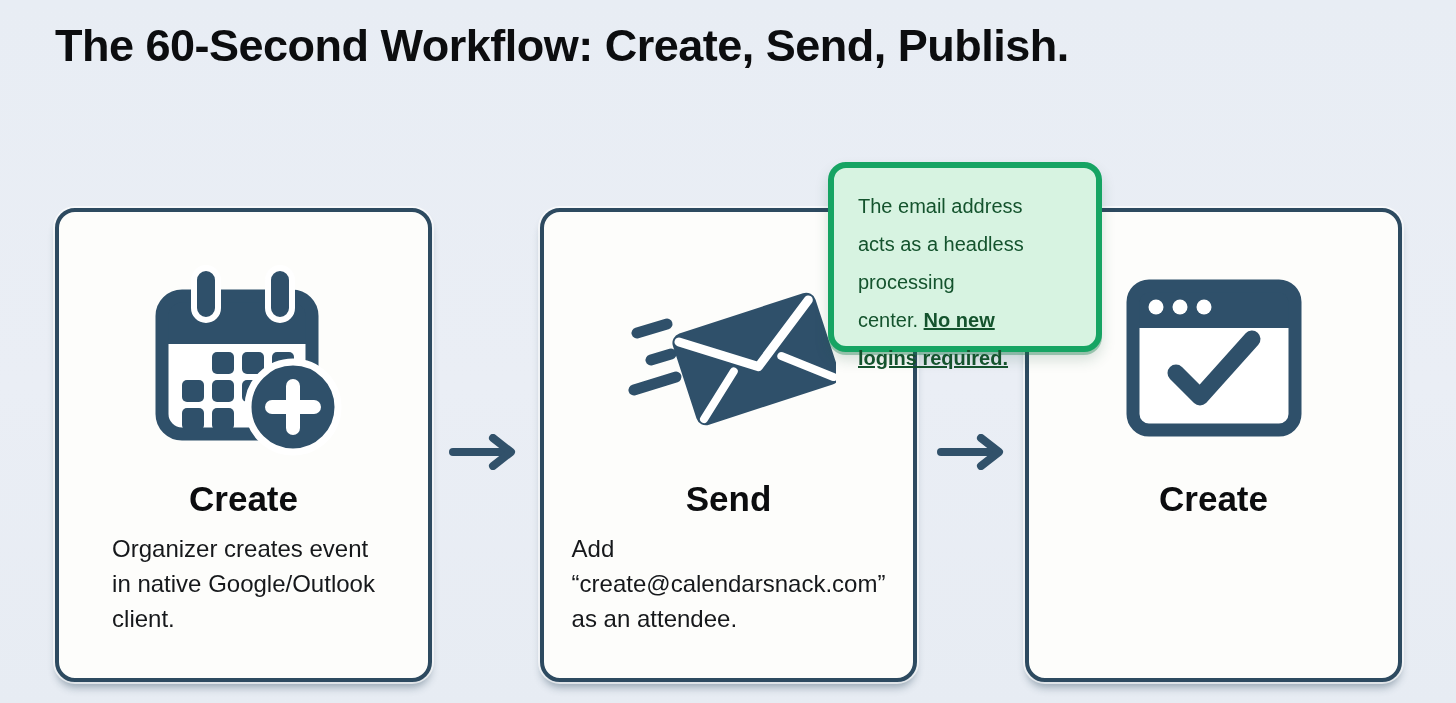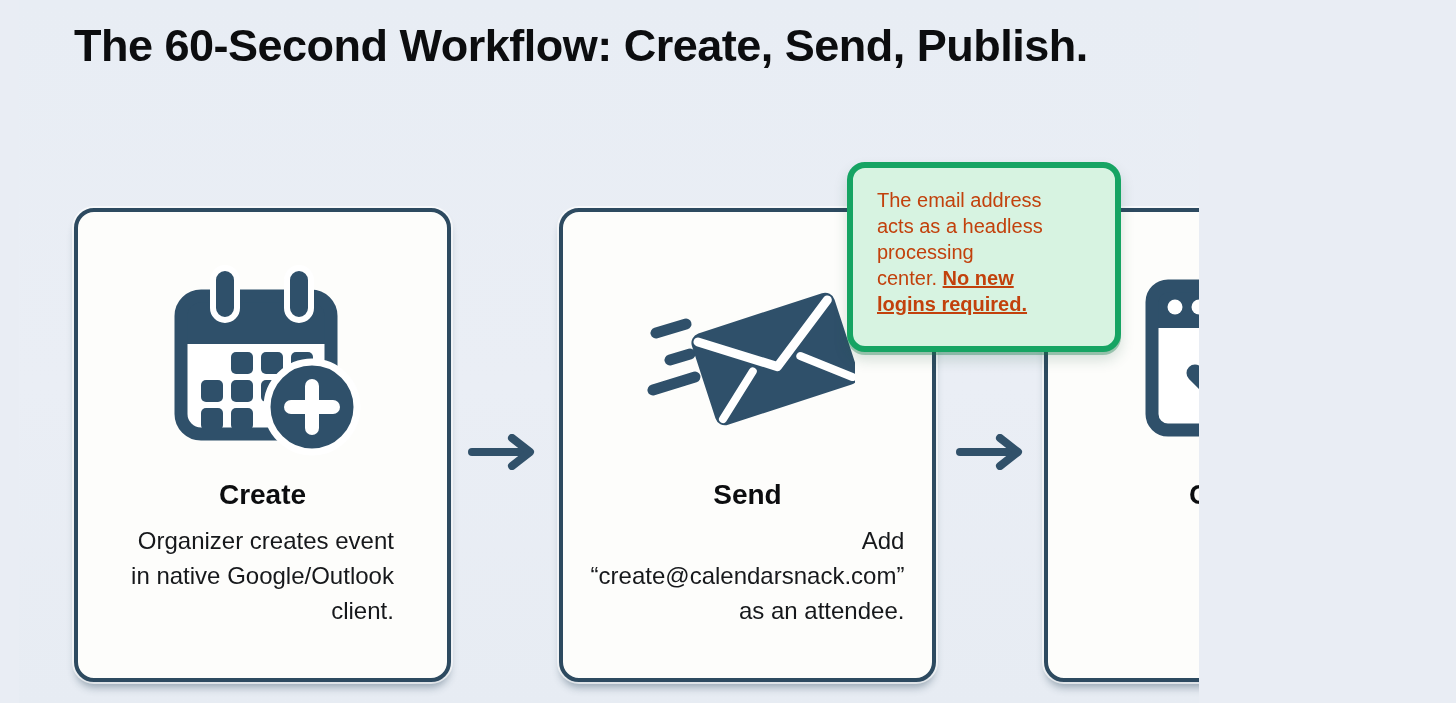--- a/index.html
+++ b/index.html
@@ -2,25 +2,24 @@
 <html><head>
 <meta charset="utf-8">
 <style>
   html, body { margin: 0; padding: 0; }
   body {
     font-family: "Liberation Sans", sans-serif;
     background: #e9edf4;
   }
   .stage {
     position: relative;
-    width: 1180px;
+    width: 1456px;
     height: 703px;
     background: linear-gradient(180deg, #e8edf4 0%, #eaeef5 55%, #e7ecf3 100%);
     overflow: hidden;
-    margin-left: 19px;
   }
   .page-title {
     position: absolute;
     left: 55px;
     top: 20px;
     margin: 0;
     font-size: 45px;
     font-weight: 700;
     letter-spacing: -0.5px;
     color: #0c0d0f;
@@ -44,31 +43,31 @@
   .card-send    { left: 540px; }
   .card-publish { left: 1025px; }
   .icon-wrap {
     height: 212px;
     display: flex;
     align-items: center;
     justify-content: center;
   }
   .card-title {
     margin: 16px 0 0 0;
-    font-size: 28px;
+    font-size: 35px;
     font-weight: 700;
     color: #0c0d0f;
     line-height: 1.1;
   }
   .card-desc {
     margin: 12px 0 0 0;
     font-size: 24px;
     line-height: 35px;
     color: #16181b;
-    text-align: right;
+    text-align: left;
     white-space: pre-line;
   }
   .arrow {
     position: absolute;
     top: 434px;
     width: 76px;
     height: 36px;
   }
   .arrow-1 { left: 448px; }
   .arrow-2 { left: 936px; }
@@ -81,22 +80,22 @@
     box-sizing: border-box;
     background: #d7f3e1;
     border: 6px solid #16a463;
     border-radius: 18px;
     box-shadow: 0 3px 0 rgba(13,125,73,0.35), 0 8px 14px rgba(30,90,60,0.18);
     padding: 19px 24px;
     z-index: 5;
   }
   .tooltip-text {
     font-size: 20px;
-    line-height: 26px;
-    color: #c2410c;
+    line-height: 38px;
+    color: #14532d;
     white-space: pre-line;
   }
   .tooltip-text .bold { font-weight: 700; text-decoration: underline; }
   svg { display: block; }
 </style>
 </head>
 <body>
 
 <div class="stage">
 

